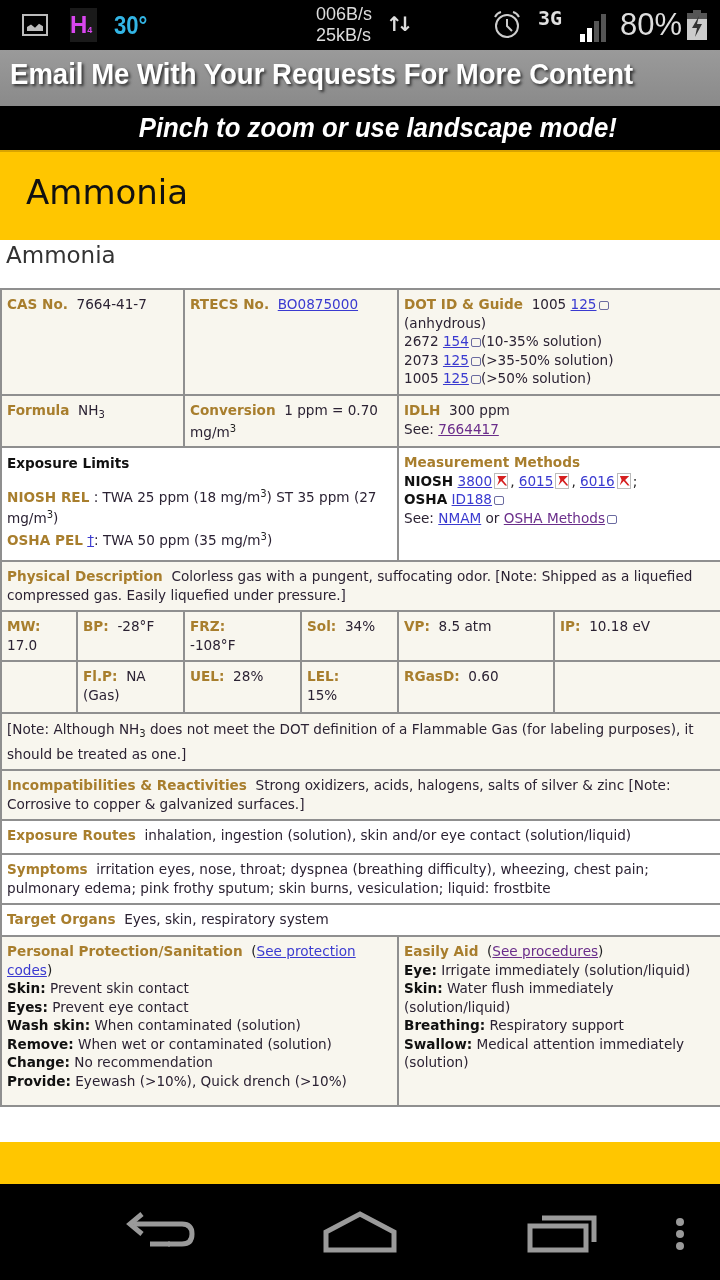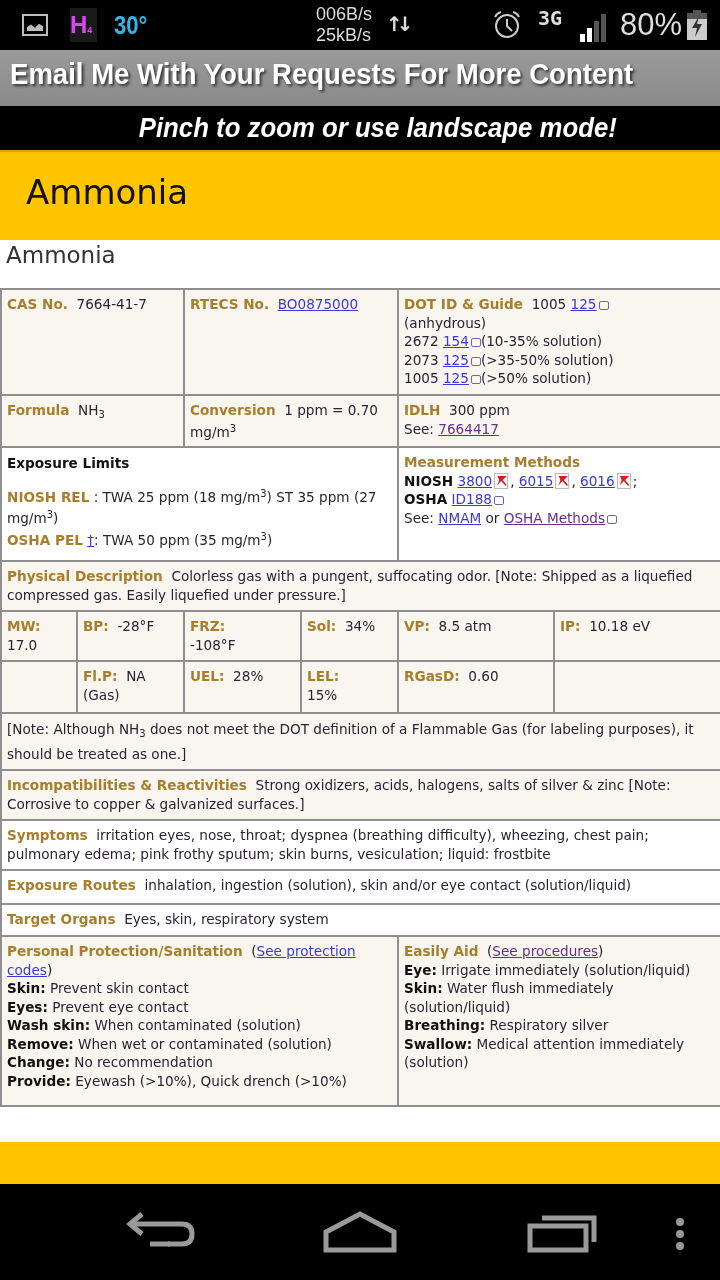--- a/index.html
+++ b/index.html
@@ -212,30 +212,30 @@
     </tr>
 
     <tr>
       <td colspan="6" style="height:50px">
         <span class="lbl">Incompatibilities &amp; Reactivities</span>&nbsp;
         <span class="val">Strong oxidizers, acids, halogens, salts of silver &amp; zinc [Note: Corrosive to copper &amp; galvanized surfaces.]</span>
       </td>
     </tr>
 
     <tr>
+      <td colspan="6" class="white" style="height:34px">
+        <span class="lbl">Exposure Routes</span>&nbsp;
+        <span class="val">inhalation, ingestion (solution), skin and/or eye contact (solution/liquid)</span>
+      </td>
+    </tr>
+
+    <tr>
       <td colspan="6" class="white" style="height:50px">
         <span class="lbl">Symptoms</span>&nbsp;
         <span class="val">irritation eyes, nose, throat; dyspnea (breathing difficulty), wheezing, chest pain; pulmonary edema; pink frothy sputum; skin burns, vesiculation; liquid: frostbite</span>
-      </td>
-    </tr>
-
-    <tr>
-      <td colspan="6" class="white" style="height:34px">
-        <span class="lbl">Exposure Routes</span>&nbsp;
-        <span class="val">inhalation, ingestion (solution), skin and/or eye contact (solution/liquid)</span>
       </td>
     </tr>
 
     <tr>
       <td colspan="6" class="white" style="height:32px">
         <span class="lbl">Target Organs</span>&nbsp;
         <span class="val">Eyes, skin, respiratory system</span>
       </td>
     </tr>
 
@@ -248,21 +248,21 @@
         <span class="blk">Wash skin:</span> <span class="val">When contaminated (solution)</span><br>
         <span class="blk">Remove:</span> <span class="val">When wet or contaminated (solution)</span><br>
         <span class="blk">Change:</span> <span class="val">No recommendation</span><br>
         <span class="blk">Provide:</span> <span class="val">Eyewash (&gt;10%), Quick drench (&gt;10%)</span>
       </td>
       <td colspan="2">
         <span class="lbl">Easily Aid</span>&nbsp;
         (<a class="vis">See procedures</a>)<br>
         <span class="blk">Eye:</span> <span class="val">Irrigate immediately (solution/liquid)</span><br>
         <span class="blk">Skin:</span> <span class="val">Water flush immediately (solution/liquid)</span><br>
-        <span class="blk">Breathing:</span> <span class="val">Respiratory silver</span><br>
+        <span class="blk">Breathing:</span> <span class="val">Respiratory support</span><br>
         <span class="blk">Swallow:</span> <span class="val">Medical attention immediately (solution)</span>
       </td>
     </tr>
   </tbody>
     </table>
 </div>
 
 <div class="footer"></div>
 
 <div class="navbar">

